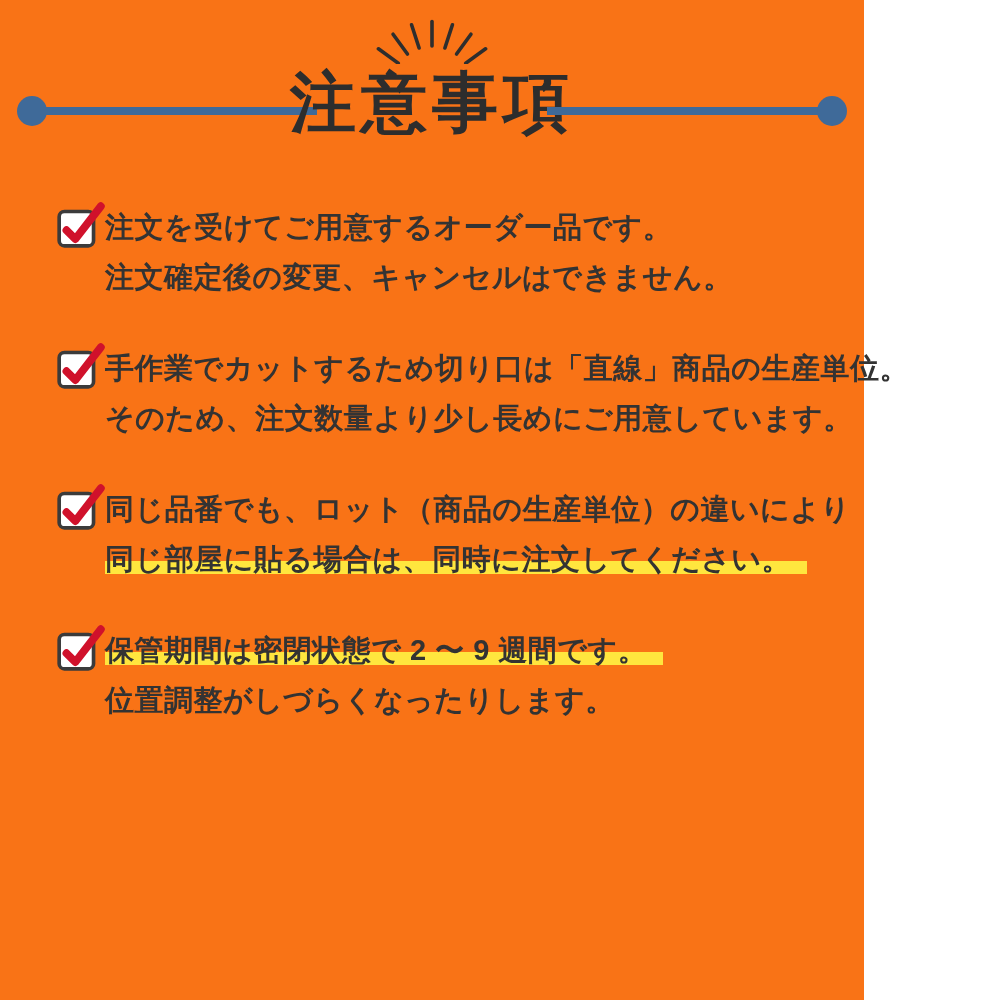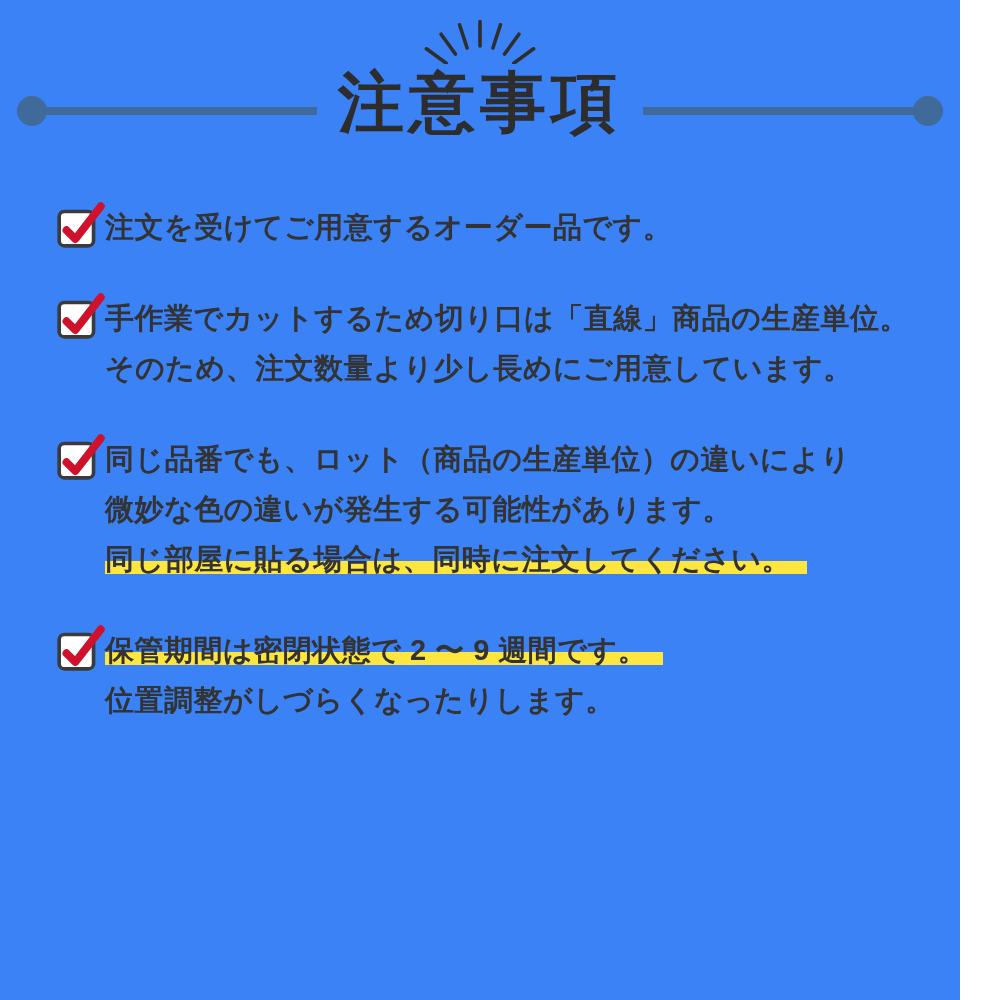--- a/index.html
+++ b/index.html
@@ -1,21 +1,21 @@
 <!DOCTYPE html>
 <html lang="ja"><head>
 <meta charset="utf-8">
 <style>
   html,body{margin:0;padding:0;}
   body{
     width:1000px;height:1000px;background:#ffffff;
     font-family:"Liberation Sans","DejaVu Sans",sans-serif;
     color:#333333;overflow:hidden;
   }
-  .page{position:relative;width:960px;height:1000px;background:#3b82f6;}
+  .page{position:relative;width:864px;height:1000px;background:#f97316;}
 
   
   .header{position:relative;height:170px;}
   .title-block{
     position:absolute;left:50%;top:10px;transform:translateX(-50%);
     text-align:center;white-space:nowrap;
   }
   .emphasis{display:block;margin:0 auto 2px auto;}
   .page-title{
     font-size:66px;font-weight:900;letter-spacing:5px;
@@ -80,20 +80,21 @@
 
   <div class="checklist">
 
     <div class="item">
       <svg class="check-icon" viewBox="0 0 48 48">
         <rect x="4" y="11" width="33" height="33" rx="5" fill="#ffffff" stroke="#3b3b3b" stroke-width="3.5"></rect>
         <path d="M11 29 L19.5 37.5 L44 6" fill="none" stroke="#d0112b" stroke-width="7.5" stroke-linecap="round" stroke-linejoin="round"></path>
       </svg>
       <div class="item-text">
         <span class="line"><span>注文を受けてご用意するオーダー品です。</span></span>
+        <span class="line"><span>注文確定後の変更、キャンセルはできません。</span></span>
       </div>
     </div>
 
 
     <div class="item">
       <svg class="check-icon" viewBox="0 0 48 48">
         <rect x="4" y="11" width="33" height="33" rx="5" fill="#ffffff" stroke="#3b3b3b" stroke-width="3.5"></rect>
         <path d="M11 29 L19.5 37.5 L44 6" fill="none" stroke="#d0112b" stroke-width="7.5" stroke-linecap="round" stroke-linejoin="round"></path>
       </svg>
       <div class="item-text">
@@ -102,21 +103,20 @@
       </div>
     </div>
 
     <div class="item">
       <svg class="check-icon" viewBox="0 0 48 48">
         <rect x="4" y="11" width="33" height="33" rx="5" fill="#ffffff" stroke="#3b3b3b" stroke-width="3.5"></rect>
         <path d="M11 29 L19.5 37.5 L44 6" fill="none" stroke="#d0112b" stroke-width="7.5" stroke-linecap="round" stroke-linejoin="round"></path>
       </svg>
       <div class="item-text">
         <span class="line"><span>同じ品番でも、ロット（商品の生産単位）の違いにより</span></span>
-        <span class="line"><span>微妙な色の違いが発生する可能性があります。</span></span>
         <span class="line"><span class="hl">同じ部屋に貼る場合は、同時に注文してください。</span></span>
       </div>
     </div>
 
     <div class="item">
       <svg class="check-icon" viewBox="0 0 48 48">
         <rect x="4" y="11" width="33" height="33" rx="5" fill="#ffffff" stroke="#3b3b3b" stroke-width="3.5"></rect>
         <path d="M11 29 L19.5 37.5 L44 6" fill="none" stroke="#d0112b" stroke-width="7.5" stroke-linecap="round" stroke-linejoin="round"></path>
       </svg>
       <div class="item-text">

